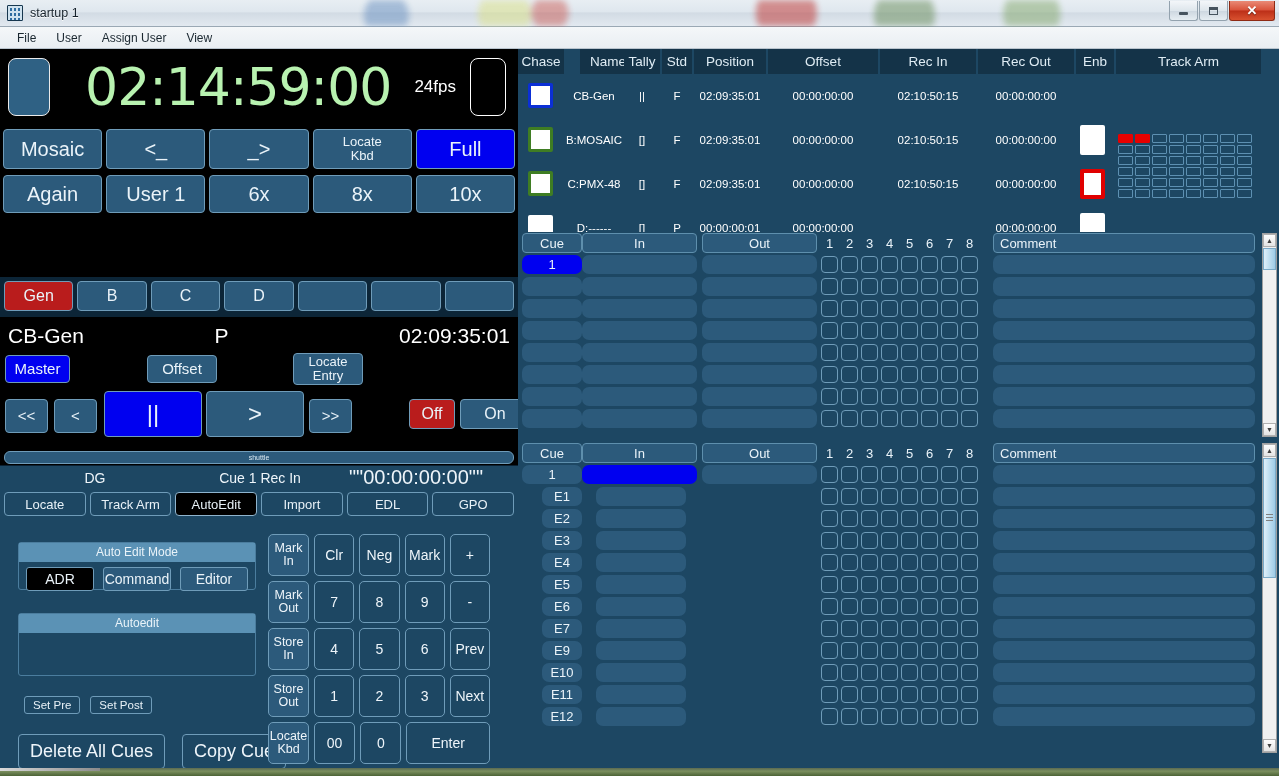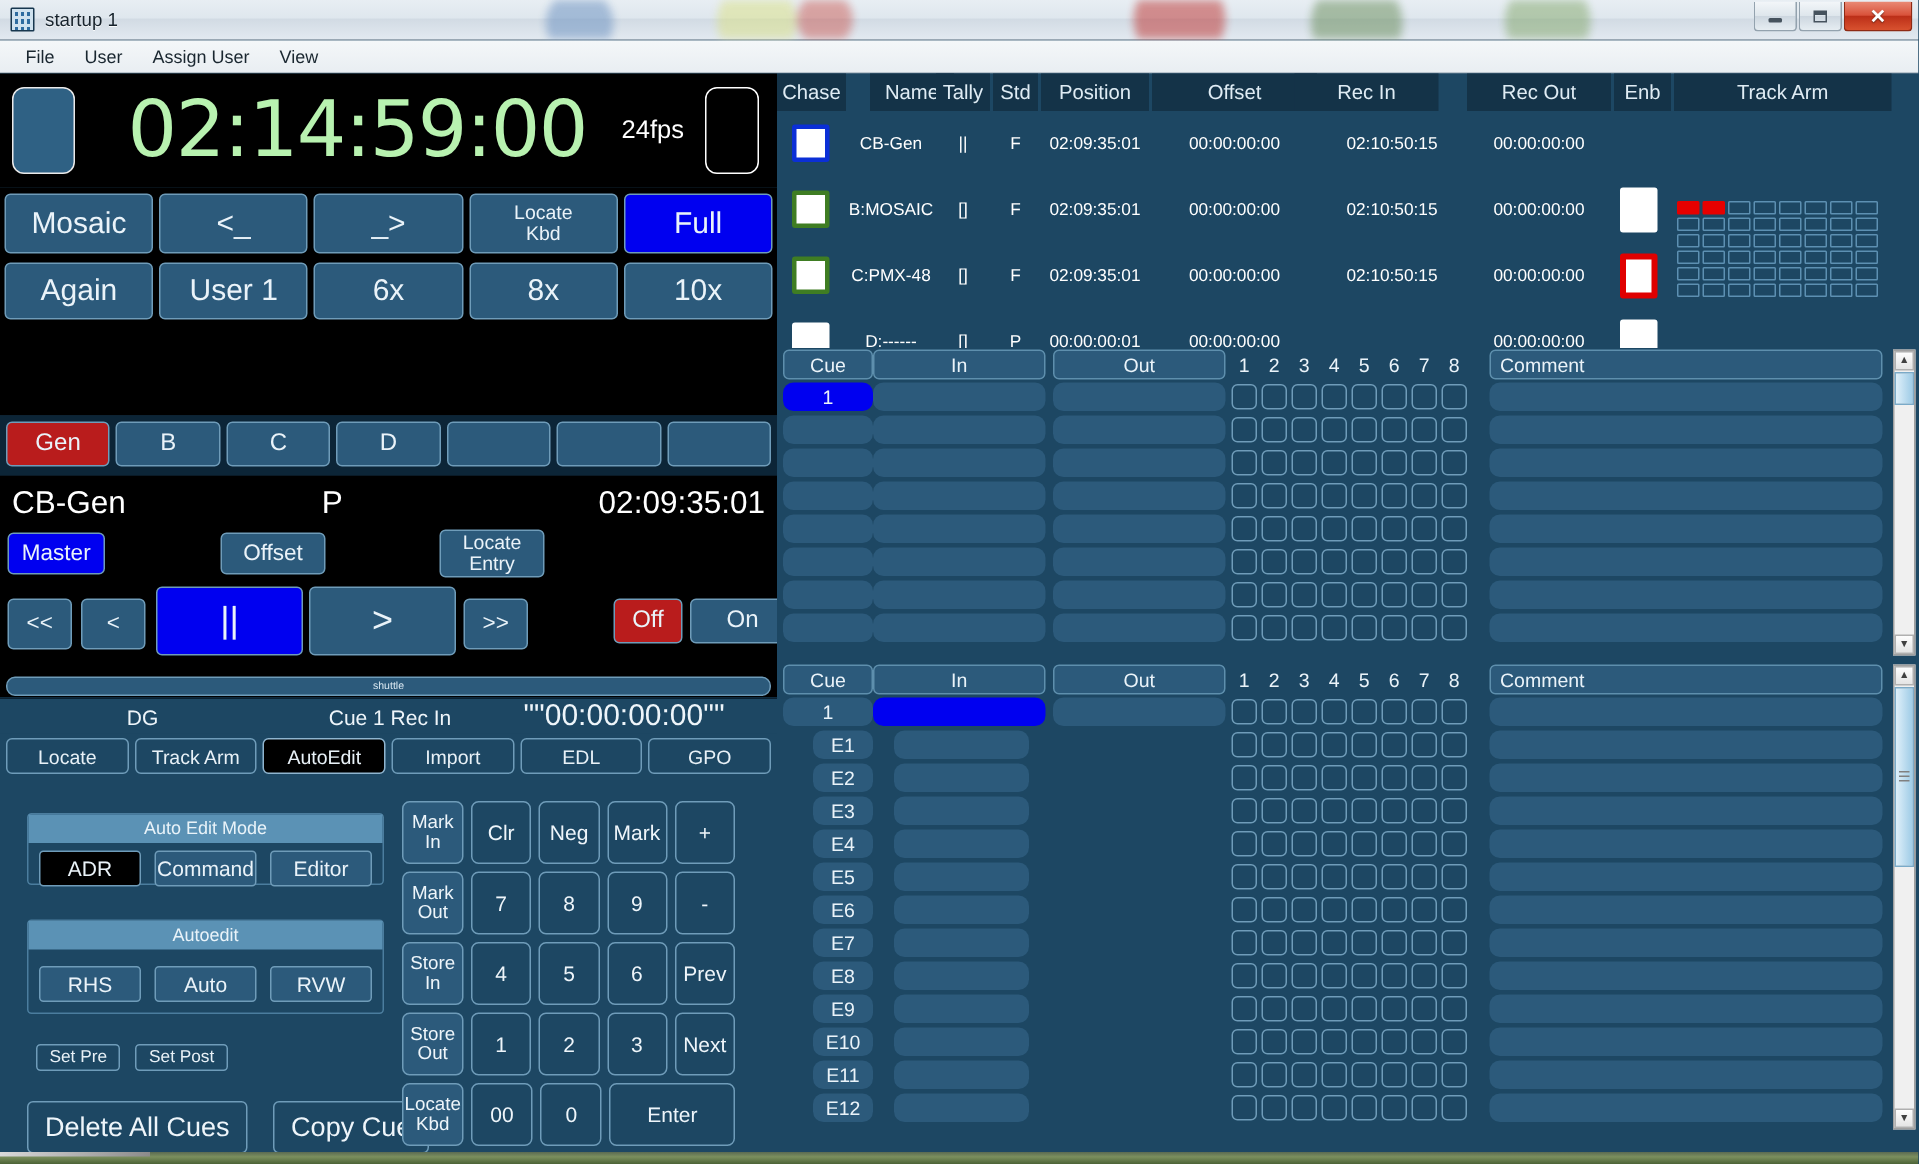--- a/index.html
+++ b/index.html
@@ -371,25 +371,20 @@
         <div class="ae-title">Auto Edit Mode</div>
         <div class="ae-grow">
           <div class="btn on">ADR</div>
           <div class="btn">Command</div>
           <div class="btn">Editor</div>
         </div>
       </div>
 
       <div class="ae-group ae-g2">
         <div class="ae-title">Autoedit</div>
-        <div class="ae-grow" style="padding-top:11px">
-          <div class="btn">RHS</div>
-          <div class="btn">Auto</div>
-          <div class="btn">RVW</div>
-        </div>
       </div>
 
       <div class="setbtns">
         <div class="setbtn">Set Pre</div>
         <div class="setbtn">Set Post</div>
       </div>
 
       <div class="bigbtns">
         <div class="bigbtn">Delete All Cues</div>
         <div class="bigbtn">Copy Cue</div>
@@ -442,21 +437,21 @@
 
   <div id="right">
 
     <div class="ml-head" id="ml-head">
         <div class="hcell" style="left: 0px; width: 46px;">Chase</div>
         <div class="hcell" style="left: 48px; width: 56px; margin-left: 14px;">Name</div>
         <div class="hcell" style="left: 106px; width: 36px;">Tally</div>
         <div class="hcell" style="left: 144px; width: 30px;">Std</div>
         <div class="hcell" style="left: 176px; width: 72px;">Position</div>
         <div class="hcell" style="left: 250px; width: 110px;">Offset</div>
-        <div class="hcell" style="left: 345px; width: 96px;">Rec In</div>
+        <div class="hcell" style="left: 362px; width: 96px;">Rec In</div>
         <div class="hcell" style="left: 460px; width: 96px;">Rec Out</div>
         <div class="hcell" style="left: 558px; width: 38px;">Enb</div>
         <div class="hcell" style="left: 598px; width: 145px;">Track Arm</div>
       </div>
     <div class="ml-rows" id="ml-rows">
         <div class="ml-row">
           <div class="chasebox blue" style="left: 10px; top: 9px;"></div>
           <div class="ml-cell" style="left: 48px; width: 56px; top: 0px; height: 44px; justify-content: center;">CB-Gen</div>
           <div class="ml-cell" style="left: 106px; width: 36px; top: 0px; height: 44px; justify-content: center;">||</div>
           <div class="ml-cell" style="left: 144px; width: 30px; top: 0px; height: 44px; justify-content: center;">F</div>
@@ -797,33 +792,20 @@
           <div class="cb" style="left: 323px;"></div>
           <div class="cb" style="left: 343px;"></div>
           <div class="cb" style="left: 363px;"></div>
           <div class="cb" style="left: 383px;"></div>
           <div class="cb" style="left: 403px;"></div>
           <div class="cb" style="left: 423px;"></div>
           <div class="cb" style="left: 443px;"></div>
           <div class="cl-f" style="left: 475px; width: 262px; justify-content: flex-start; padding-left: 6px;"></div>
         </div>
         <div class="cl-row">
-          <div class="cl-f" style="left: 24px; width: 40px;">E8</div>
-          <div class="cl-f" style="left: 78px; width: 90px;"></div>
-          <div class="cb" style="left: 303px;"></div>
-          <div class="cb" style="left: 323px;"></div>
-          <div class="cb" style="left: 343px;"></div>
-          <div class="cb" style="left: 363px;"></div>
-          <div class="cb" style="left: 383px;"></div>
-          <div class="cb" style="left: 403px;"></div>
-          <div class="cb" style="left: 423px;"></div>
-          <div class="cb" style="left: 443px;"></div>
-          <div class="cl-f" style="left: 475px; width: 262px; justify-content: flex-start; padding-left: 6px;"></div>
-        </div>
-        <div class="cl-row">
           <div class="cl-f" style="left: 24px; width: 40px;">E9</div>
           <div class="cl-f" style="left: 78px; width: 90px;"></div>
           <div class="cb" style="left: 303px;"></div>
           <div class="cb" style="left: 323px;"></div>
           <div class="cb" style="left: 343px;"></div>
           <div class="cb" style="left: 363px;"></div>
           <div class="cb" style="left: 383px;"></div>
           <div class="cb" style="left: 403px;"></div>
           <div class="cb" style="left: 423px;"></div>
           <div class="cb" style="left: 443px;"></div>

